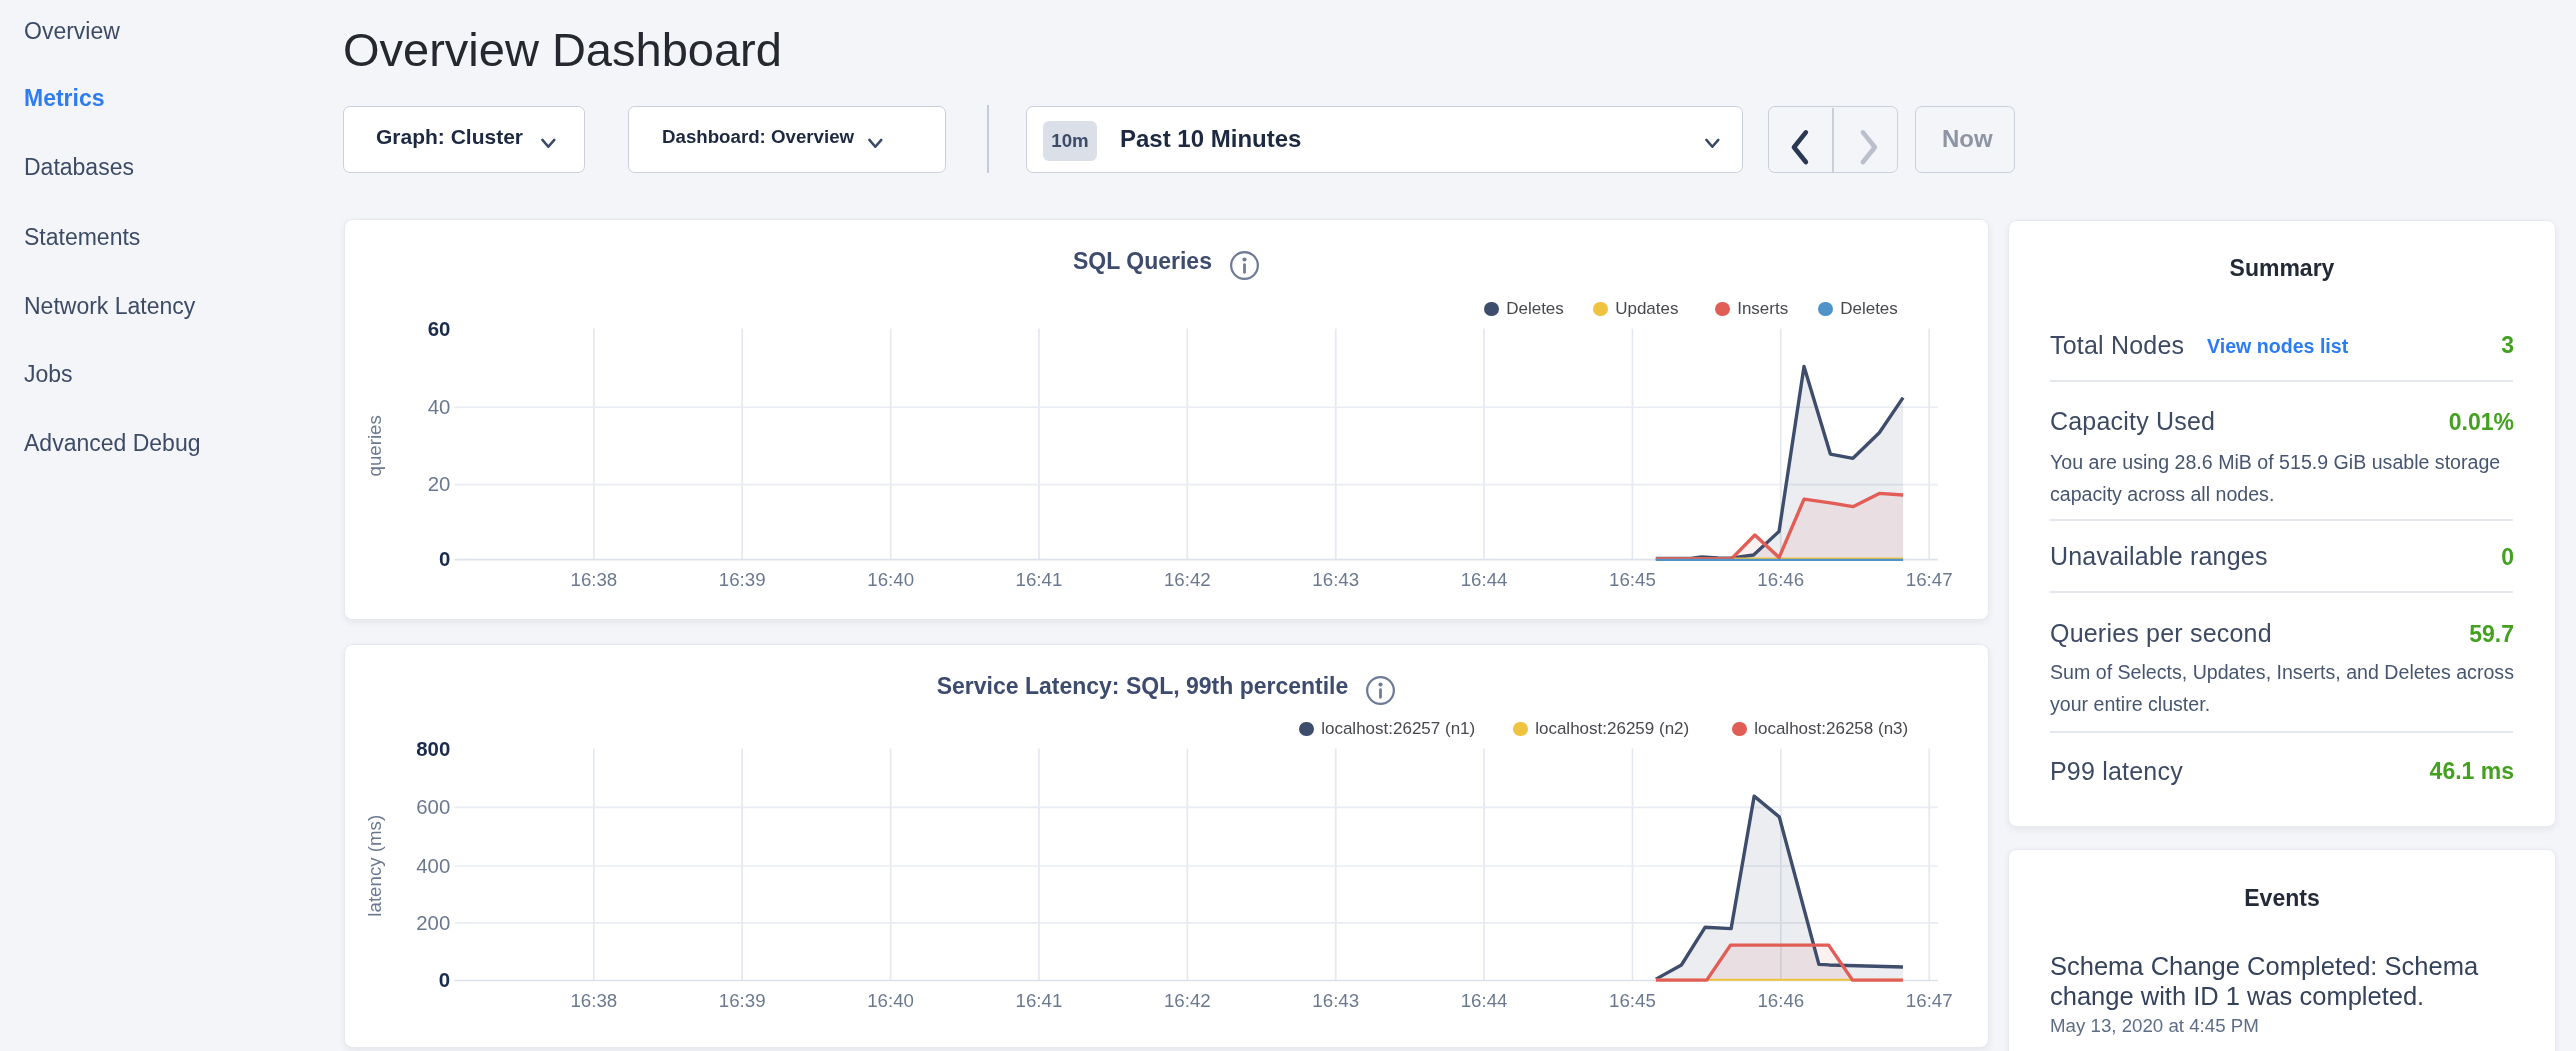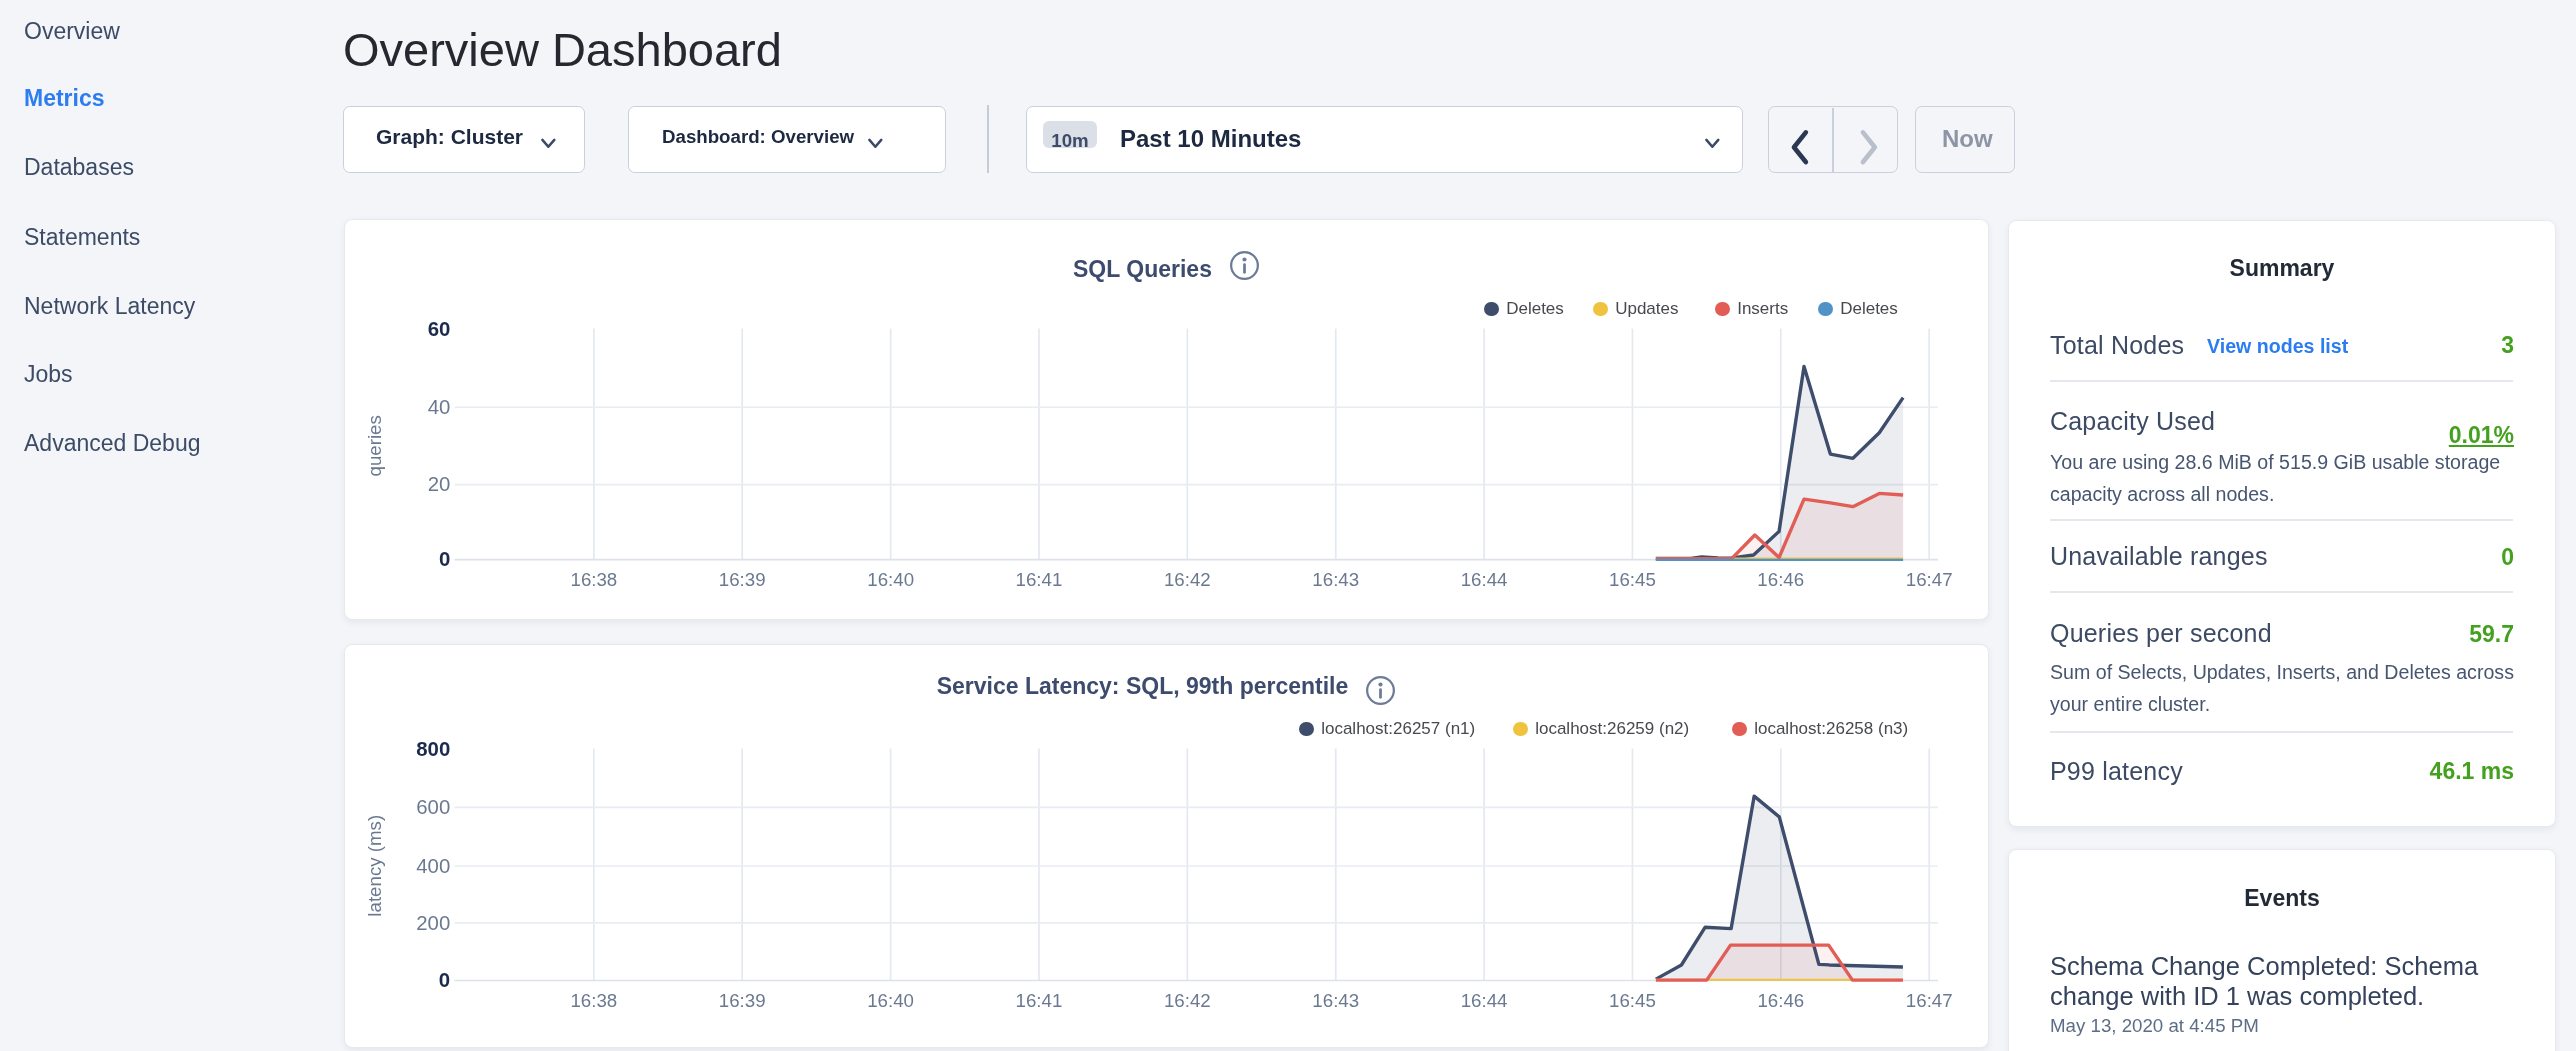--- a/index.html
+++ b/index.html
@@ -12,21 +12,21 @@
 .nav.active { color:#2d7cf0; font-weight:bold; }
 
 #h1 { position:absolute; left:343px; top:26px; font-size:47px; color:#25282f; line-height:47px; }
 
 .btn { position:absolute; top:106px; height:67px; background:#fff; border:1.7px solid #c9cfdb; border-radius:6.8px; }
 .btnlabel { position:absolute; font-size:18.7px; font-weight:bold; color:#1d2940; line-height:18.7px; }
 .chev { position:absolute; width:14.5px; height:14.5px; }
 .chev svg { display:block; }
 #sep { position:absolute; left:987px; top:105px; width:1.7px; height:68px; background:#c5cbd8; }
 .ghost { position:absolute; top:106px; height:67px; background:transparent; border:1.7px solid #c9cfdb; border-radius:6.8px; }
-#chip10m { position:absolute; left:1043px; top:121px; width:54px; height:27px; background:#dbdfe8; border-radius:6px;
+#chip10m { position:absolute; left:1043px; top:121px; width:54px; height:40px; background:#dbdfe8; border-radius:6px;
   font-size:18.7px; font-weight:bold; color:#3d4c68; text-align:center; line-height:39px; }
 
 .card { position:absolute; background:#fff; border:1.7px solid #e7e9ee; border-radius:8.5px;
   box-shadow:0 2.6px 6px rgba(50,60,90,0.07); }
 .ctitle { position:absolute; font-size:23px; font-weight:bold; color:#3d4b6e; line-height:23px; white-space:nowrap; }
 .legitem { position:absolute; display:flex; align-items:center; white-space:nowrap; }
 .legdot { width:14.5px; height:14.5px; border-radius:50%; margin-right:7.7px; flex:none; }
 .legtext { font-size:17px; color:#47494e; }
 
 .shead { position:absolute; font-size:25px; font-weight:normal; color:#3c4a64; letter-spacing:0.2px; line-height:25px; white-space:nowrap; }
@@ -86,21 +86,21 @@
     </div>
 <div class="chev" style="left:1857px; top:129px;">
       <svg width="25.5" height="39" viewBox="0 0 30 46">
         <path d="M7 4 L21 21.5 L7 39" fill="none" stroke="#b9c0cb" stroke-width="5.5" stroke-linecap="round" stroke-linejoin="round"></path>
       </svg>
     </div>
 <div class="ghost" style="left:1915px; width:100px;"></div>
 <div class="btnlabel" style="left:1942px; top:127px; font-size:24px; line-height:24px; color:#8d95a5;">Now</div>
 
 <div class="card" style="left:344px; top:219px; width:1645px; height:401px;"></div>
-<div id="c1titlewrap" class="abs" style="left:344px; top:250px; width:1645px; display:flex; justify-content:center; align-items:flex-end; gap:17px;">
+<div id="c1titlewrap" class="abs" style="left:344px; top:250px; width:1645px; display:flex; justify-content:center; align-items:flex-start; gap:17px;">
   <div class="ctitle" style="position:static;">SQL Queries</div>
   <svg width="31" height="31" viewBox="0 0 36 36">
         <circle cx="18" cy="18" r="15.5" fill="none" stroke="#6e7b96" stroke-width="2.6"></circle>
         <circle cx="18" cy="11" r="2.4" fill="#6e7b96"></circle>
         <rect x="16.4" y="15.5" width="3.2" height="12" rx="1.6" fill="#6e7b96"></rect>
       </svg>
 </div>
 <svg id="chart1" class="abs" style="left:344px; top:219px;" width="1645" height="401" viewBox="0 0 1934 472">
 <line x1="293.0" y1="129" x2="293.0" y2="401" stroke="#e4e8ef" stroke-width="2"></line>
 <line x1="467.6" y1="129" x2="467.6" y2="401" stroke="#e4e8ef" stroke-width="2"></line>
@@ -217,21 +217,21 @@
 
 <div class="card" style="left:2008px; top:220px; width:548px; height:607px;"></div>
 <div class="cardtitle" style="left:2008px; top:257px; width:548px;">Summary</div>
 
 <div class="shead" style="left:2050px; top:333px;">Total Nodes</div>
 <div class="slink" style="left:2207px; top:337px;">View nodes list</div>
 <div class="sval" style="top:334px;">3</div>
 <div class="sdiv" style="top:380px;"></div>
 
 <div class="shead" style="left:2050px; top:409px;">Capacity Used</div>
-<div class="sval" style="top:424px;text-decoration:underline;">0.01%</div>
+<div class="sval" style="top:411px;">0.01%</div>
 <div class="ssub" style="top:446px;">You are using 28.6 MiB of 515.9 GiB usable storage capacity across all nodes.</div>
 <div class="sdiv" style="top:519px;"></div>
 
 <div class="shead" style="left:2050px; top:544px;">Unavailable ranges</div>
 <div class="sval" style="top:546px;">0</div>
 <div class="sdiv" style="top:591px;"></div>
 
 <div class="shead" style="left:2050px; top:621px;">Queries per second</div>
 <div class="sval" style="top:623px;">59.7</div>
 <div class="ssub" style="top:656px;">Sum of Selects, Updates, Inserts, and Deletes across your entire cluster.</div>

